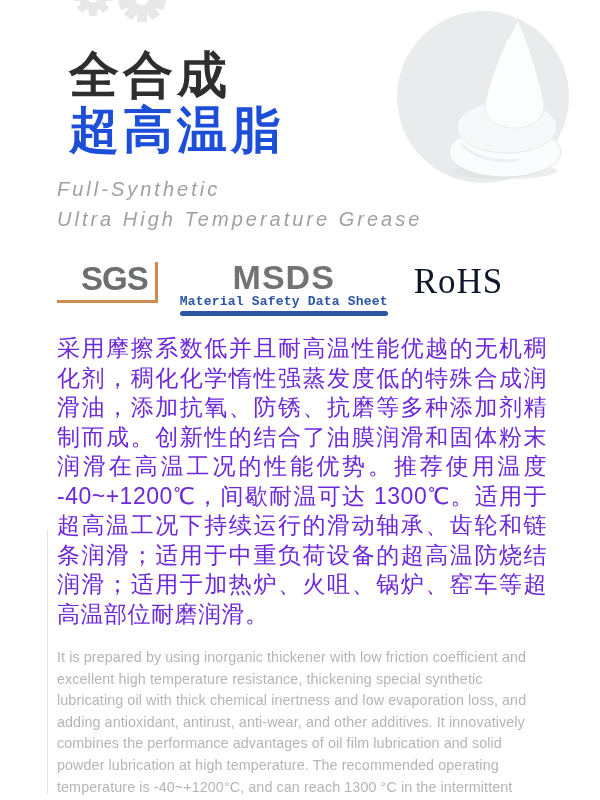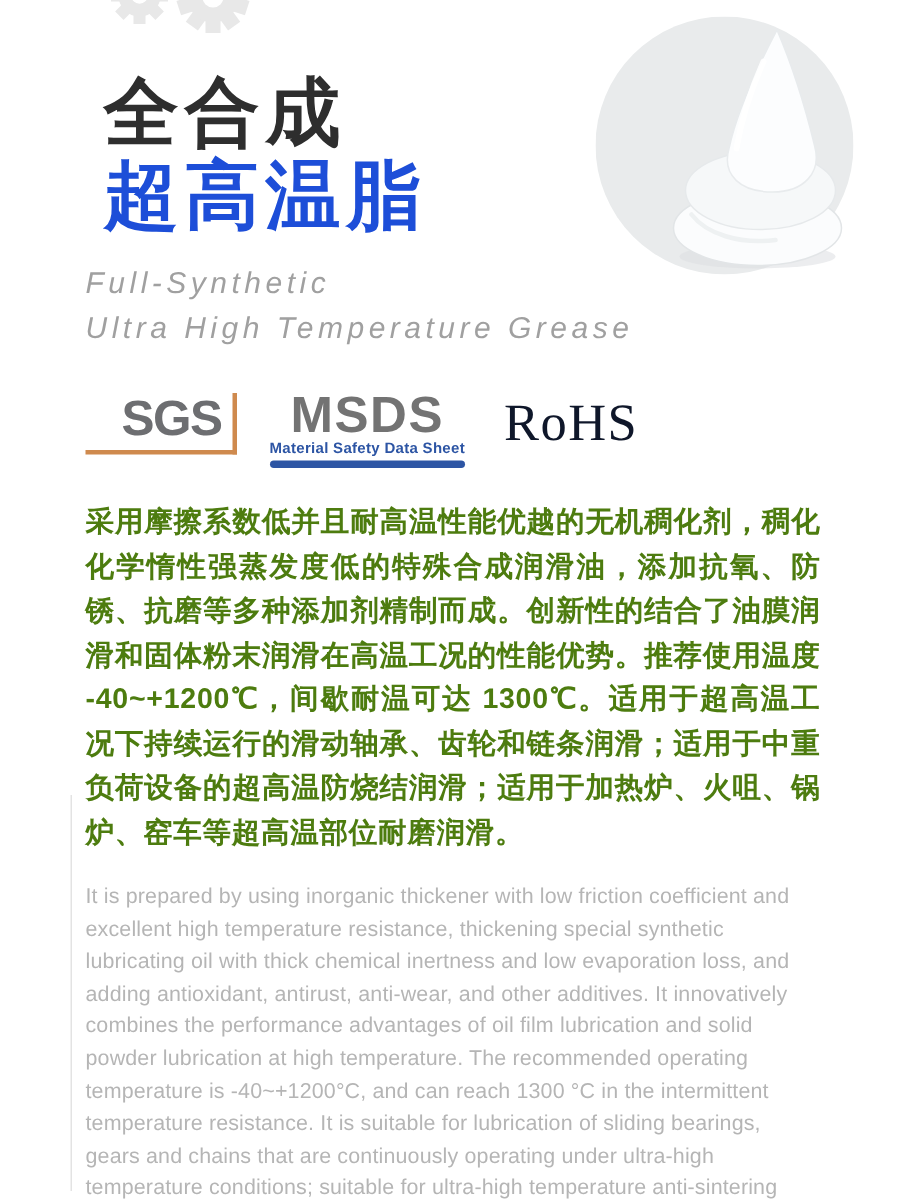--- a/index.html
+++ b/index.html
@@ -26,29 +26,29 @@
 
   
   .certs{margin-top:28px;display:flex;align-items:flex-start;height:50px;}
   .sgs{position:relative;padding:0 7px 4px 24px;border-bottom:3px solid #cf8a4e;
        border-right:3px solid #cf8a4e;}
   .sgs-text{font-size:33px;font-weight:bold;color:#6d6e71;letter-spacing:-1px;
             line-height:34px;}
   .msds{margin-left:22px;text-align:center;padding-bottom:2px;}
   .msds-text{font-size:34px;font-weight:bold;color:#737373;line-height:30px;
              letter-spacing:1px;}
-  .msds-tagline{font-size:10px;font-weight:bold;color:#2d55a4;margin-top:2px;
-                letter-spacing:0.2px;}
+  .msds-tagline{font-size:13px;font-weight:bold;color:#2d55a4;margin-top:2px;
+                letter-spacing:0.2px;font-family:Liberation Mono, monospace;}
   .msds-bar{height:5px;background:#2d55a4;border-radius:3px;margin-top:2px;}
   .rohs{margin-left:26px;font-family:"Liberation Serif", serif;font-size:35px;
         color:#0f172a;padding-bottom:4px;letter-spacing:1px;}
 
   
-  .desc-cn{margin:22px 0 0 0;width:490px;font-size:19px;line-height:29.5px;
-           color:#4d7c0f;font-weight:700;text-align:justify;letter-spacing:0.5px;}
+  .desc-cn{margin:22px 0 0 0;width:490px;font-size:23px;line-height:29.5px;
+           color:#6d28d9;font-weight:400;text-align:justify;letter-spacing:0.5px;}
   .desc-en{margin:18px 0 0 0;width:490px;font-size:14.3px;line-height:21.6px;
            color:#b5b5b5;letter-spacing:0.1px;}
   .en-rule{position:absolute;left:47px;top:530px;width:1px;height:264px;
            background:#e3e3e3;}
 </style>
 </head>
 <body>
 
 <div class="page">
 

